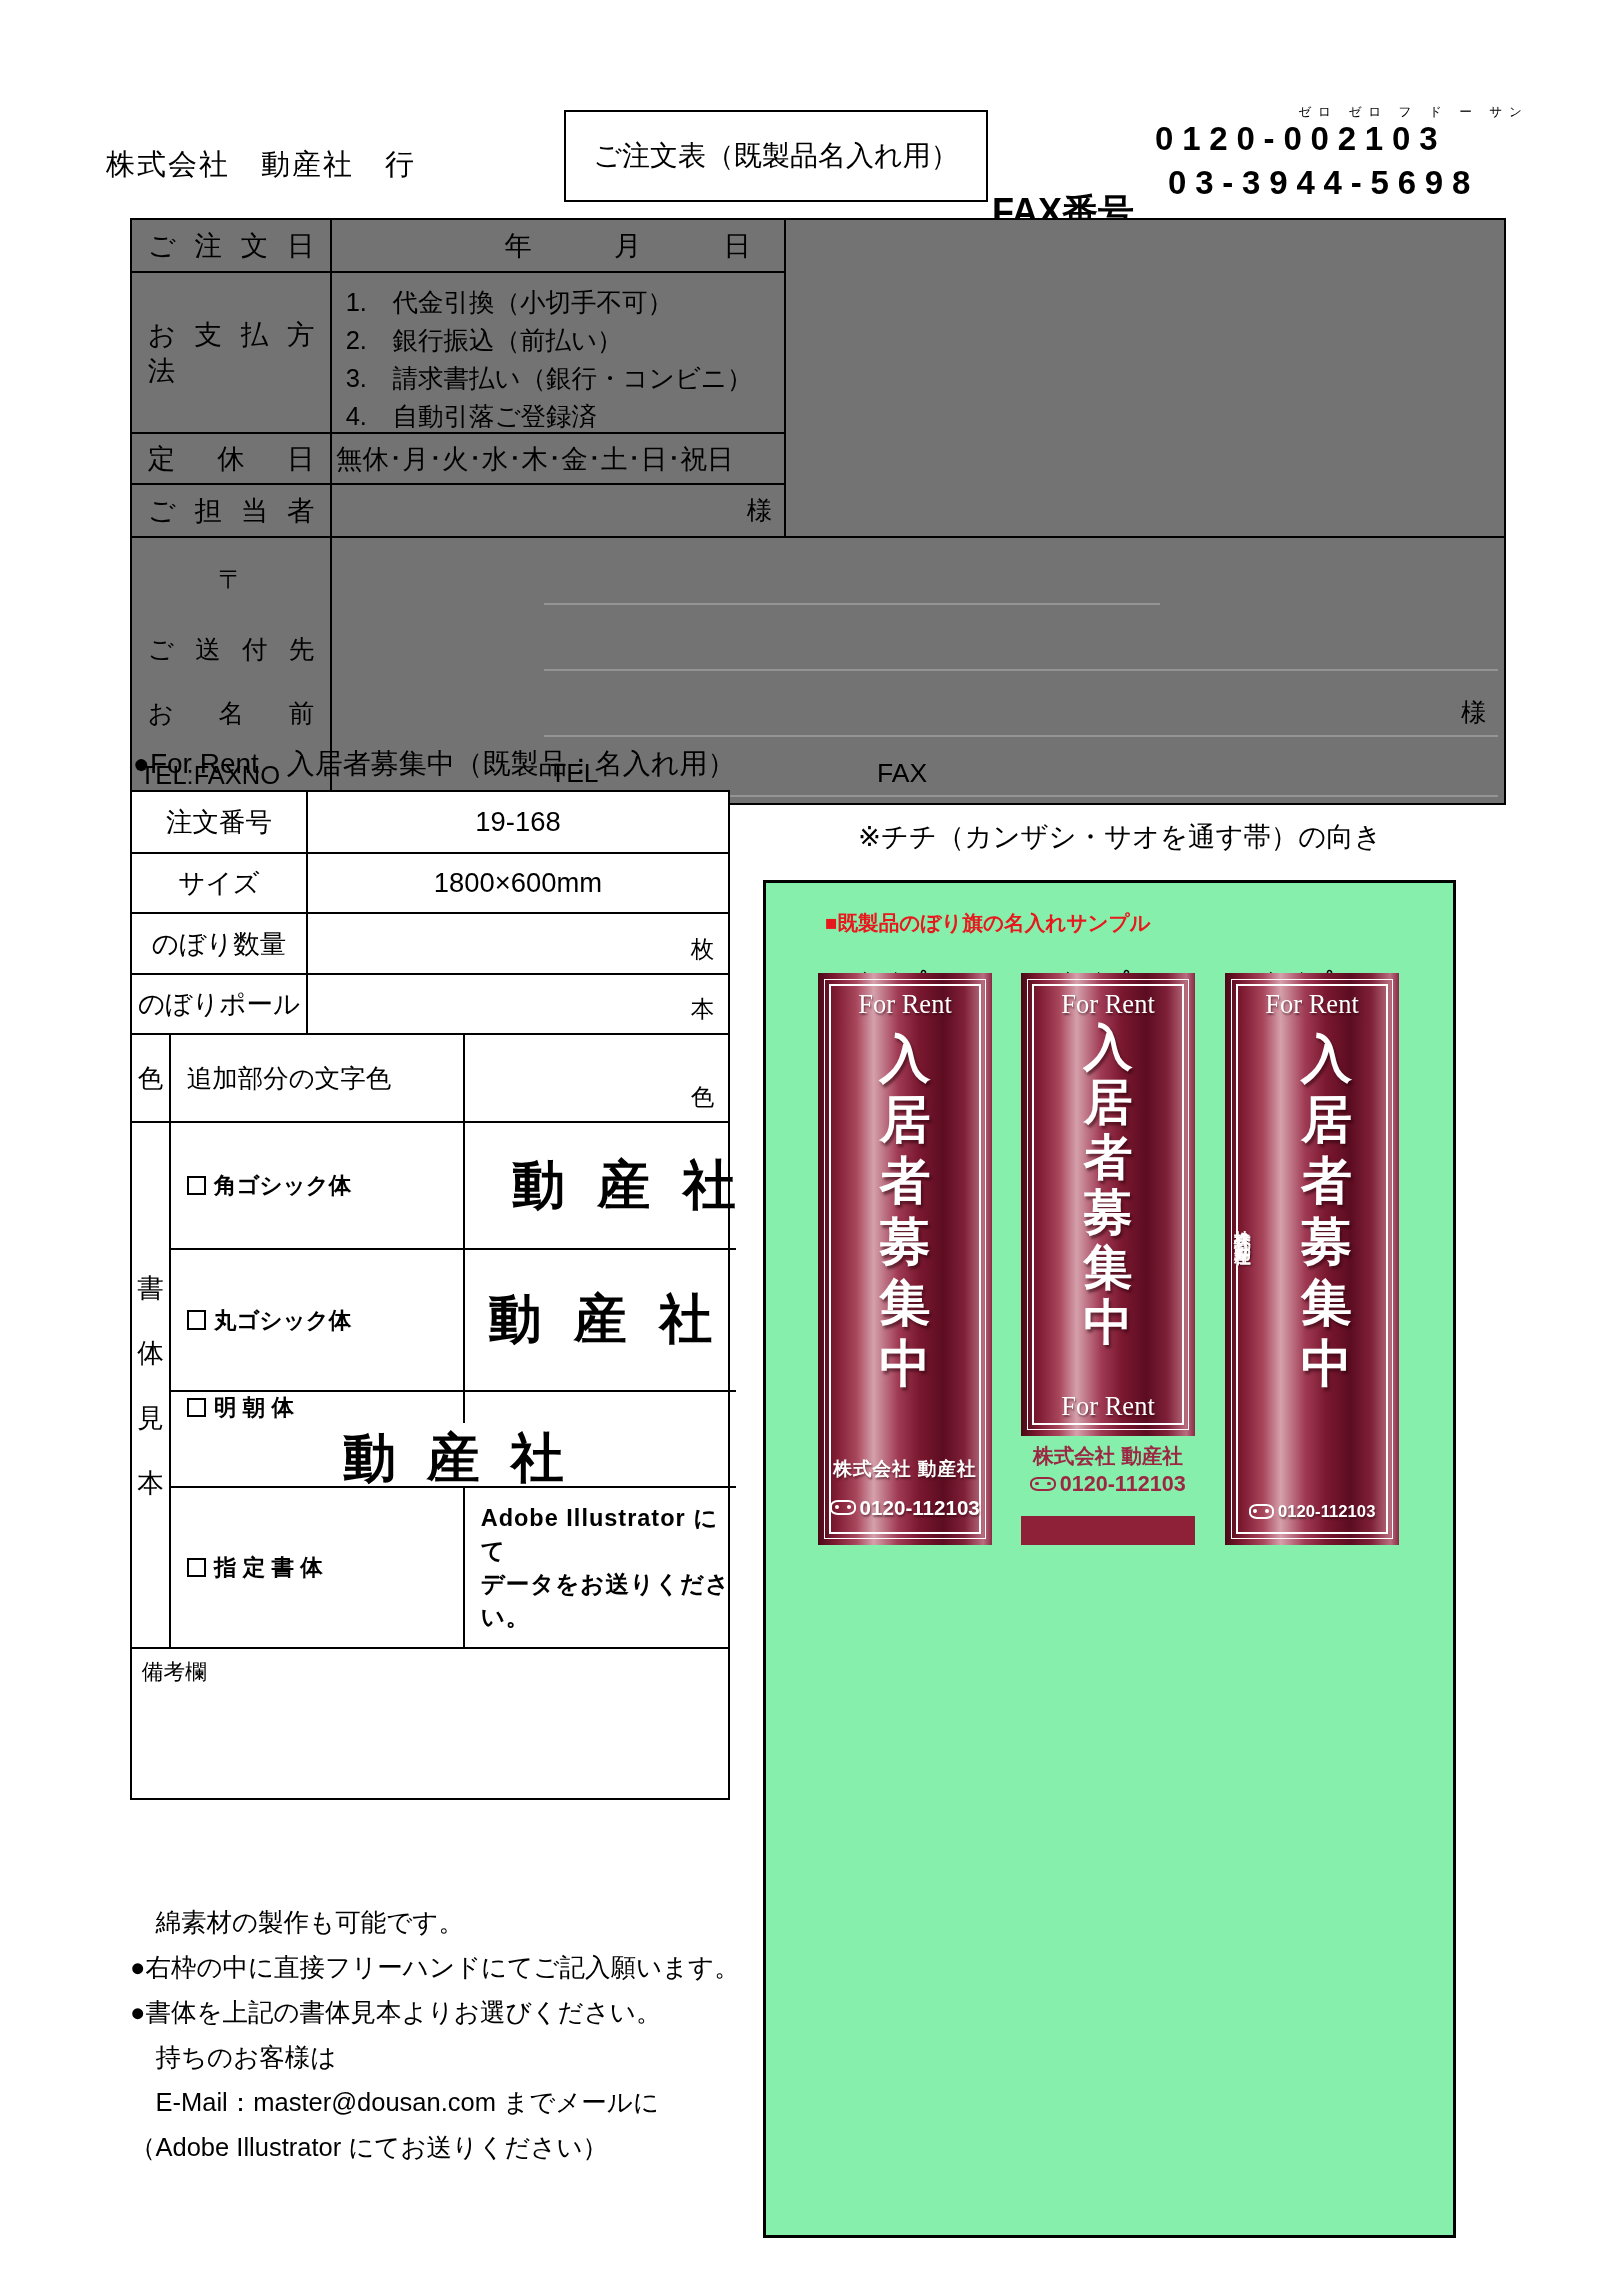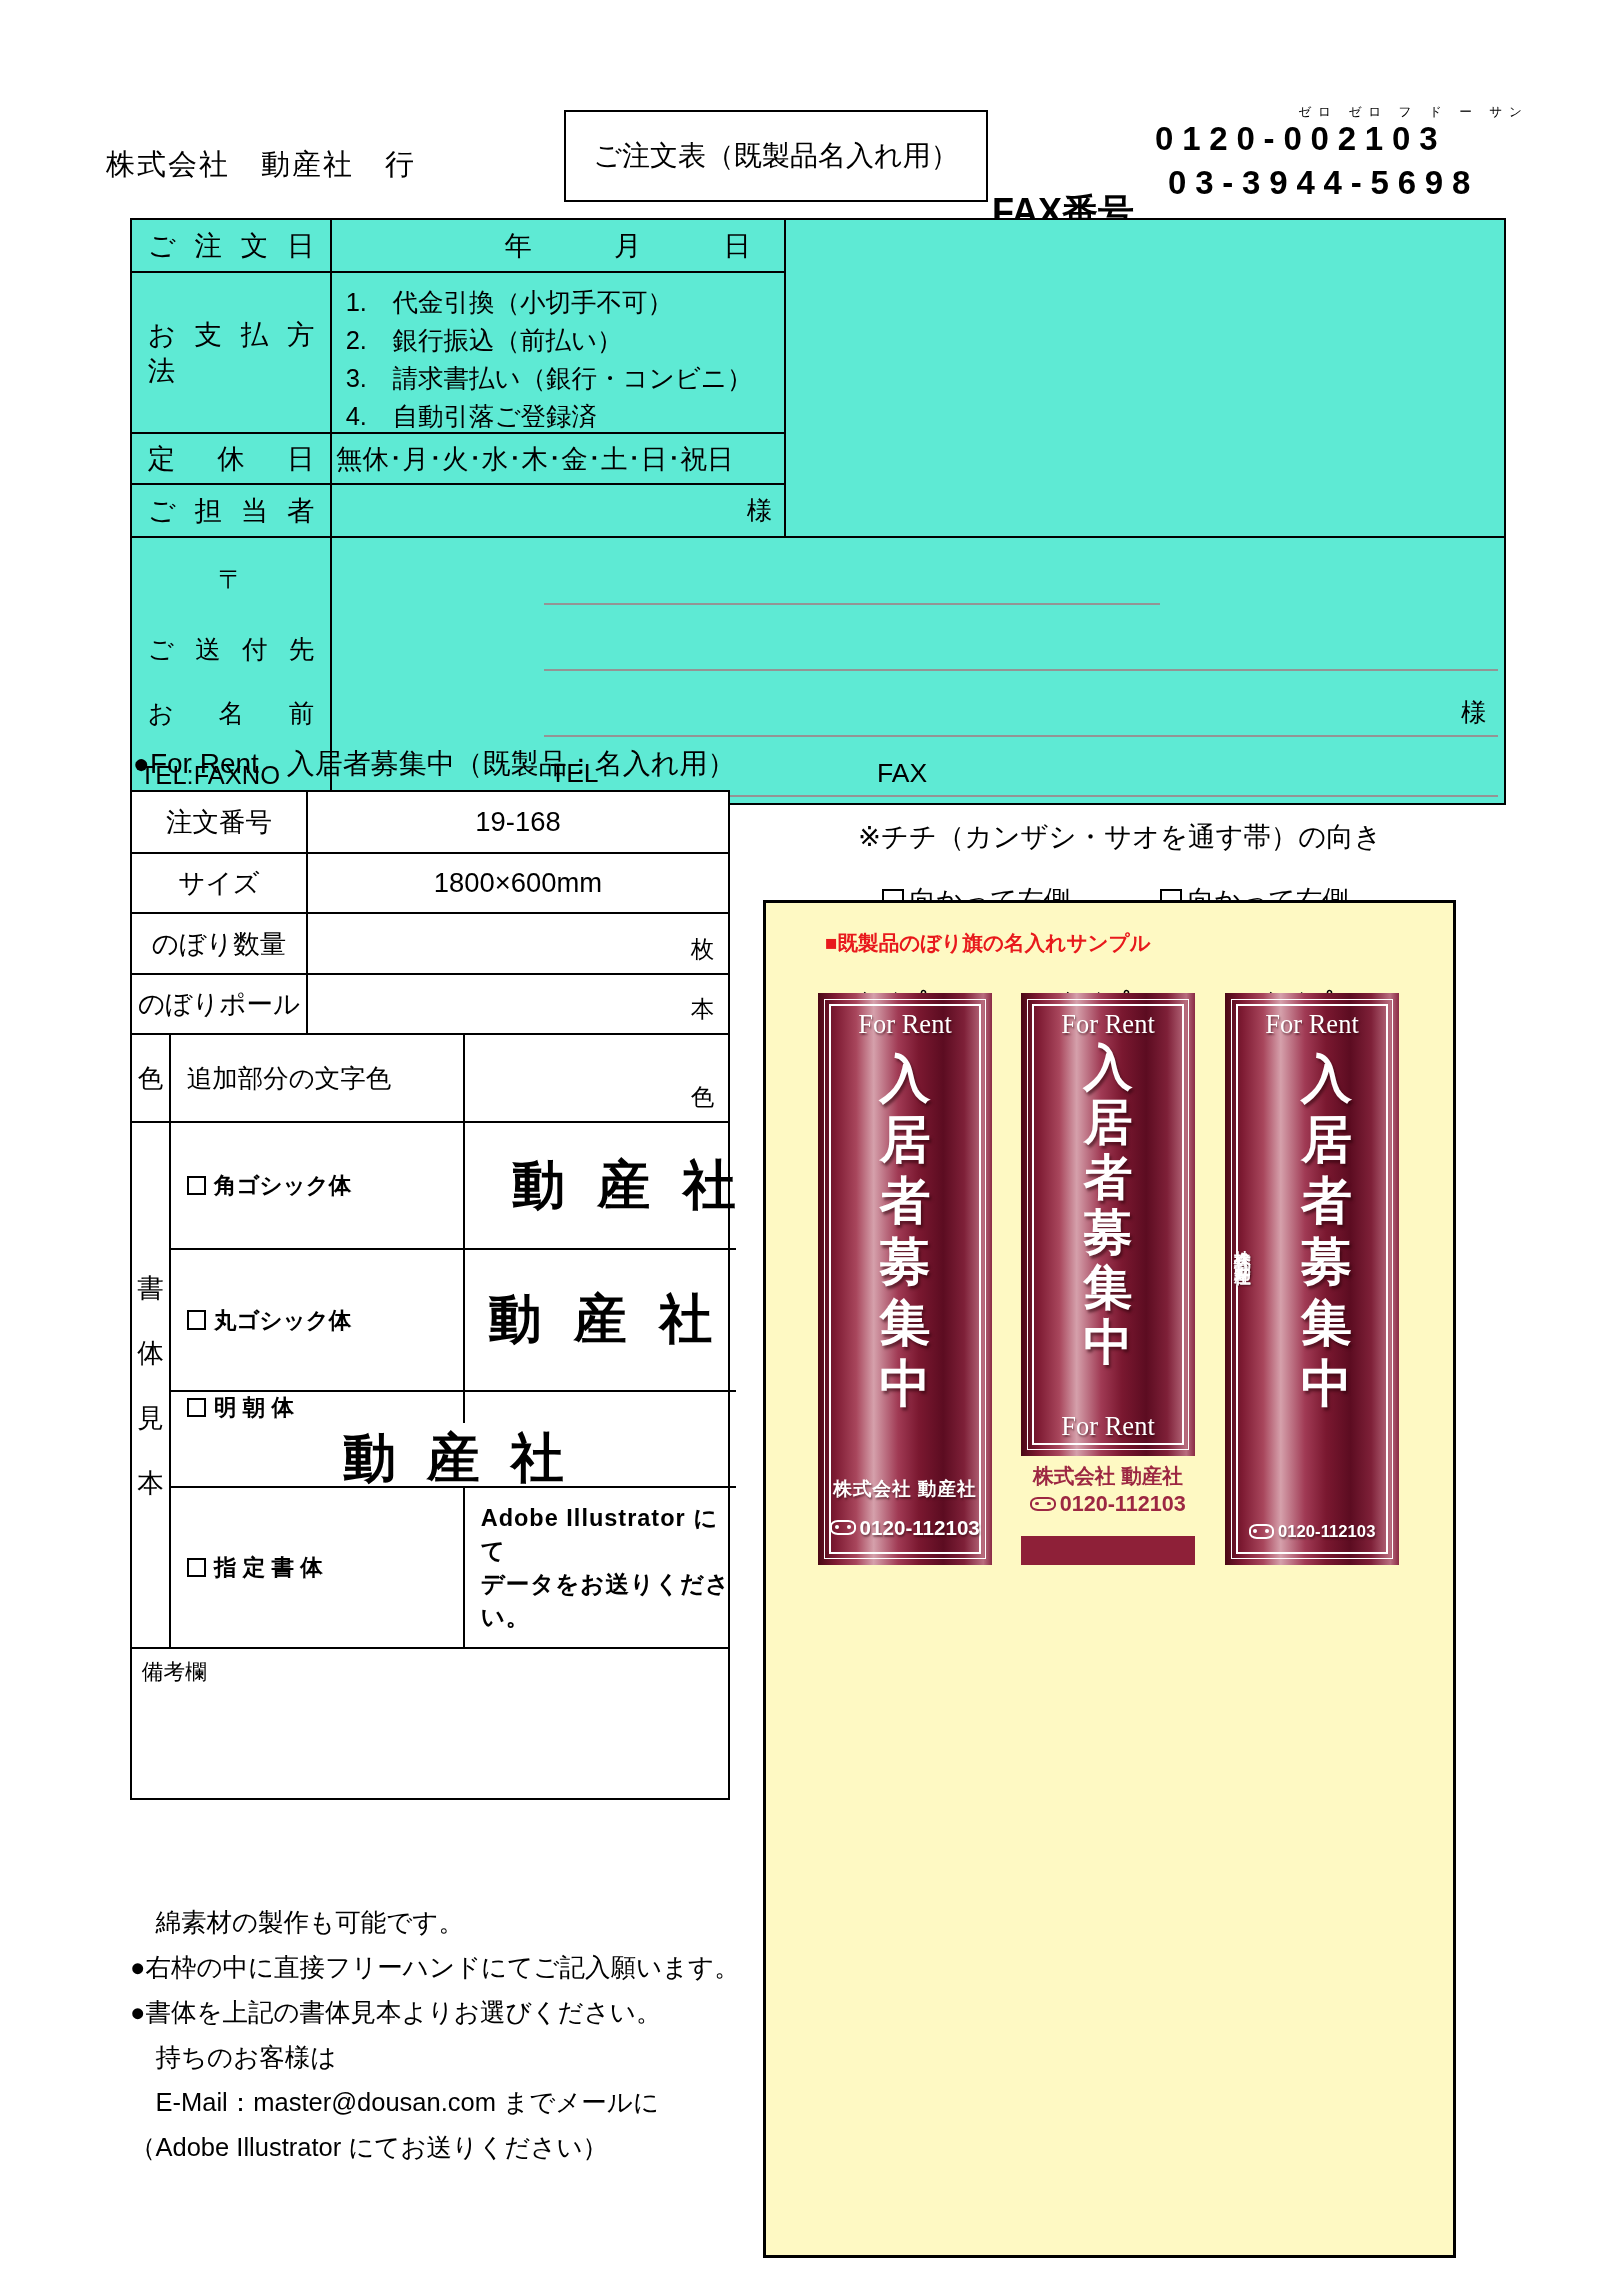--- a/index.html
+++ b/index.html
@@ -11,21 +11,21 @@
   .abs{position:absolute;}
   
   .addressee{left:106px;top:145px;font-size:29px;letter-spacing:2px;}
   .title-box{left:564px;top:110px;width:420px;height:88px;border:2.9px solid #000;
              display:flex;align-items:center;justify-content:center;font-size:28px;}
   .fax-label{left:992px;top:144px;font-size:36px;font-weight:bold;margin-top:44px;}
   .fax-furi{left:1284px;top:104px;width:245px;font-size:12.7px;letter-spacing:6.9px;text-align:right;}
   .fax1{left:1155px;top:120px;font-size:33px;font-weight:bold;letter-spacing:8.8px;}
   .fax2{left:1168px;top:164px;font-size:33px;font-weight:bold;letter-spacing:8.8px;}
   
-  .t1{left:130px;top:218px;width:1376px;border:2.9px solid #000;box-sizing:border-box;background:#5eead4;}
+  .t1{left:130px;top:218px;width:1376px;border:2.9px solid #000;box-sizing:border-box;background:#737373;}
   .t1-main{display:flex;}
   .t1-left{width:654px;border-right:2px solid #000;box-sizing:border-box;}
   .t1-row{display:flex;box-sizing:border-box;}
   .t1-row + .t1-row{border-top:2px solid #000;}
   .t1-lab{width:200px;border-right:2px solid #000;box-sizing:border-box;
           display:flex;align-items:center;padding:0 15.7px;font-size:27.4px;flex:none;}
   .jtext{width:100%;text-align:justify;text-align-last:justify;}
   .t1-con{flex:1;position:relative;box-sizing:border-box;}
   .r-date{height:51px;}
   .r-date .t1-con{display:flex;align-items:center;justify-content:flex-end;
@@ -88,21 +88,21 @@
   .fh1{height:125px;gap:47px;} .fh2{height:142px;} .fh3{height:96px;flex-direction:column;} .fh4{flex:1;}
   .t2-remarks{height:149px;position:relative;border-top-width:2.9px;}
   .remarks-lab{position:absolute;left:9.8px;top:7.8px;font-size:21.6px;}
   .cb{width:19.6px;height:19.6px;border:2px solid #000;display:inline-block;flex:none;box-sizing:border-box;background:#fff;}
   
   .chichi-head{left:858px;top:819px;font-size:27.4px;}
   .chichi-opts{left:882px;top:882px;display:flex;gap:90px;font-size:26.5px;}
   .chichi-opt{display:flex;align-items:center;gap:5.9px;}
   .cb-s{width:21.6px;height:21.6px;border:2px solid #000;display:inline-block;box-sizing:border-box;flex:none;}
   
-  .sbox{left:763px;top:900px;width:693px;height:1358px;border:3.9px solid #000;box-sizing:border-box;position:absolute;background:#fef9c3;}
+  .sbox{left:763px;top:880px;width:693px;height:1358px;border:3.9px solid #000;box-sizing:border-box;position:absolute;background:#86efac;}
   .s-caption{position:absolute;left:59px;top:25.5px;font-size:20.6px;font-weight:bold;color:#e8191c;}
   .s-type{position:absolute;top:61px;width:137px;text-align:center;font-size:23.5px;font-weight:bold;margin-top:22px;}
   .st-a{left:67px;} .st-b{left:270px;} .st-c{left:473px;}
   .flag{position:absolute;top:90px;width:174px;height:572px;}
   .fl-a{left:52px;} .fl-b{left:255px;} .fl-c{left:459px;}
   .metal{background:linear-gradient(90deg,#4a0815 0%,#7e1b33 10%,#a8465c 22%,#d5a0ab 32%,
           #a03a54 46%,#7a1830 58%,#5c0c21 72%,#7e2038 84%,#b96d7f 95%,#8a2a44 100%);}
   .fr-out{position:absolute;inset:5.9px;border:1px solid #fff;pointer-events:none;}
   .fr-in{position:absolute;inset:10.8px;border:2px solid #fff;pointer-events:none;}
   .fl-top{position:absolute;top:15.7px;left:0;width:100%;text-align:center;color:#fff;

